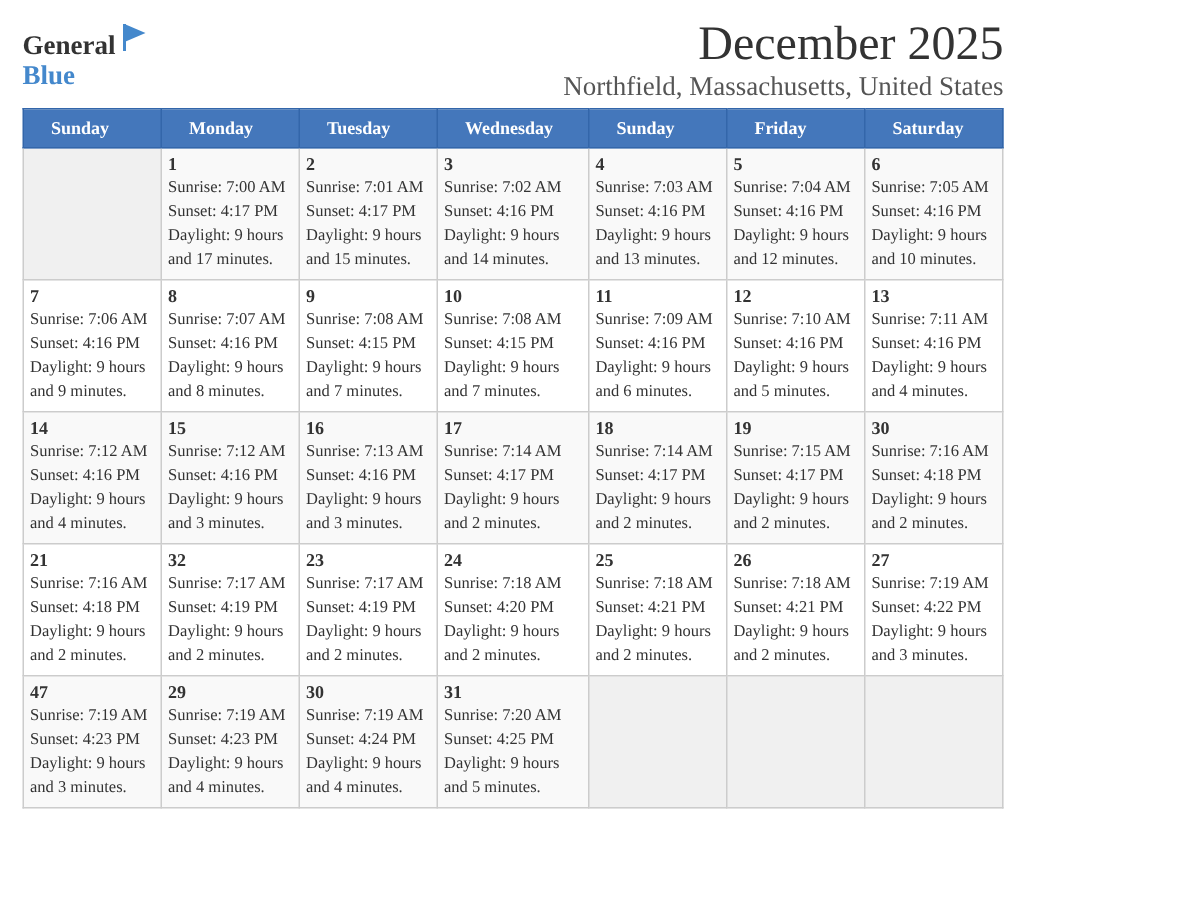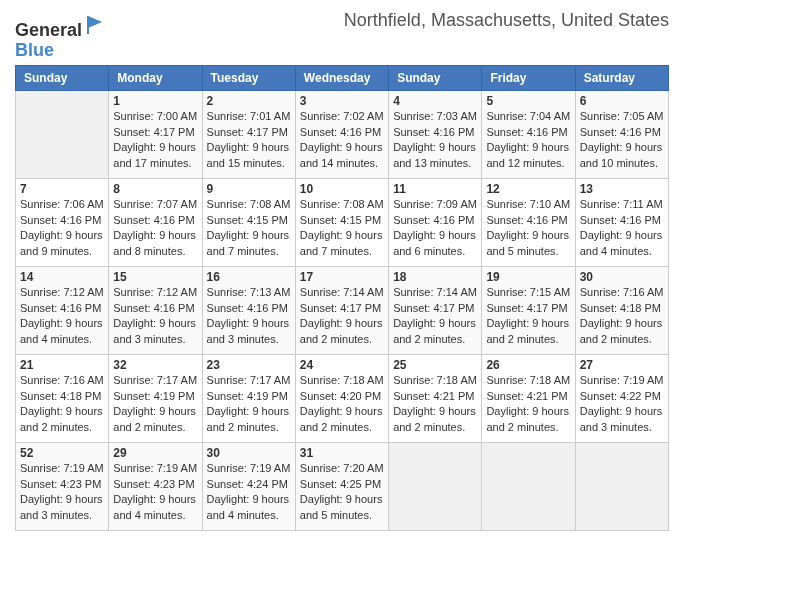--- a/index.html
+++ b/index.html
@@ -6,20 +6,21 @@
     body {
       font-family: Arial, sans-serif;
       background: #fff;
       width: 792px;
       height: 612px;
       overflow: hidden;
     }
     .container {
       width: 684px;
       padding: 10px 15px 10px 15px;
+      font-family: Liberation Serif, serif;
     }
     .header-row {
       display: flex;
       align-items: flex-start;
       justify-content: space-between;
       margin-bottom: 4px;
     }
     .logo {
       display: flex;
       align-items: center;
@@ -53,21 +54,21 @@
       width: 100%;
       border-collapse: collapse;
       margin-top: 4px;
       font-size: 11px;
     }
     thead tr {
       background-color: #4477bb;
       color: #fff;
     }
     thead th {
-      padding: 5px 8px;
+      padding: 5px 18px;
       text-align: left;
       font-weight: bold;
       font-size: 12px;
       border: 1px solid #3366aa;
     }
     tbody tr {
       vertical-align: top;
     }
     tbody td {
       border: 1px solid #ccc;
@@ -109,20 +110,21 @@
               <polygon points="4,2 18,8 4,14" fill="#4488cc"></polygon>
               <line x1="4" y1="2" x2="4" y2="20" stroke="#4488cc" stroke-width="2"></line>
             </svg>
         </div>
         <div class="logo-text">
           <span class="logo-blue">Blue</span>
         </div>
       </div>
     </div>
     <div class="title-block">
+      <div class="month-title">December 2025</div>
       <div class="location-title">Northfield, Massachusetts, United States</div>
     </div>
   </div>
 
   <table>
     <thead>
       <tr>
       <th>Sunday</th>
           <th>Monday</th>
           <th>Tuesday</th>
@@ -245,21 +247,21 @@
             <span class="day-number">26</span>
             <div class="day-info">Sunrise: 7:18 AM<br>Sunset: 4:21 PM<br>Daylight: 9 hours<br>and 2 minutes.</div>
           </td>
           <td>
             <span class="day-number">27</span>
             <div class="day-info">Sunrise: 7:19 AM<br>Sunset: 4:22 PM<br>Daylight: 9 hours<br>and 3 minutes.</div>
           </td>
         </tr>
         <tr>
           <td>
-            <span class="day-number">52</span>
+            <span class="day-number">47</span>
             <div class="day-info">Sunrise: 7:19 AM<br>Sunset: 4:23 PM<br>Daylight: 9 hours<br>and 3 minutes.</div>
           </td>
           <td>
             <span class="day-number">29</span>
             <div class="day-info">Sunrise: 7:19 AM<br>Sunset: 4:23 PM<br>Daylight: 9 hours<br>and 4 minutes.</div>
           </td>
           <td>
             <span class="day-number">30</span>
             <div class="day-info">Sunrise: 7:19 AM<br>Sunset: 4:24 PM<br>Daylight: 9 hours<br>and 4 minutes.</div>
           </td>

